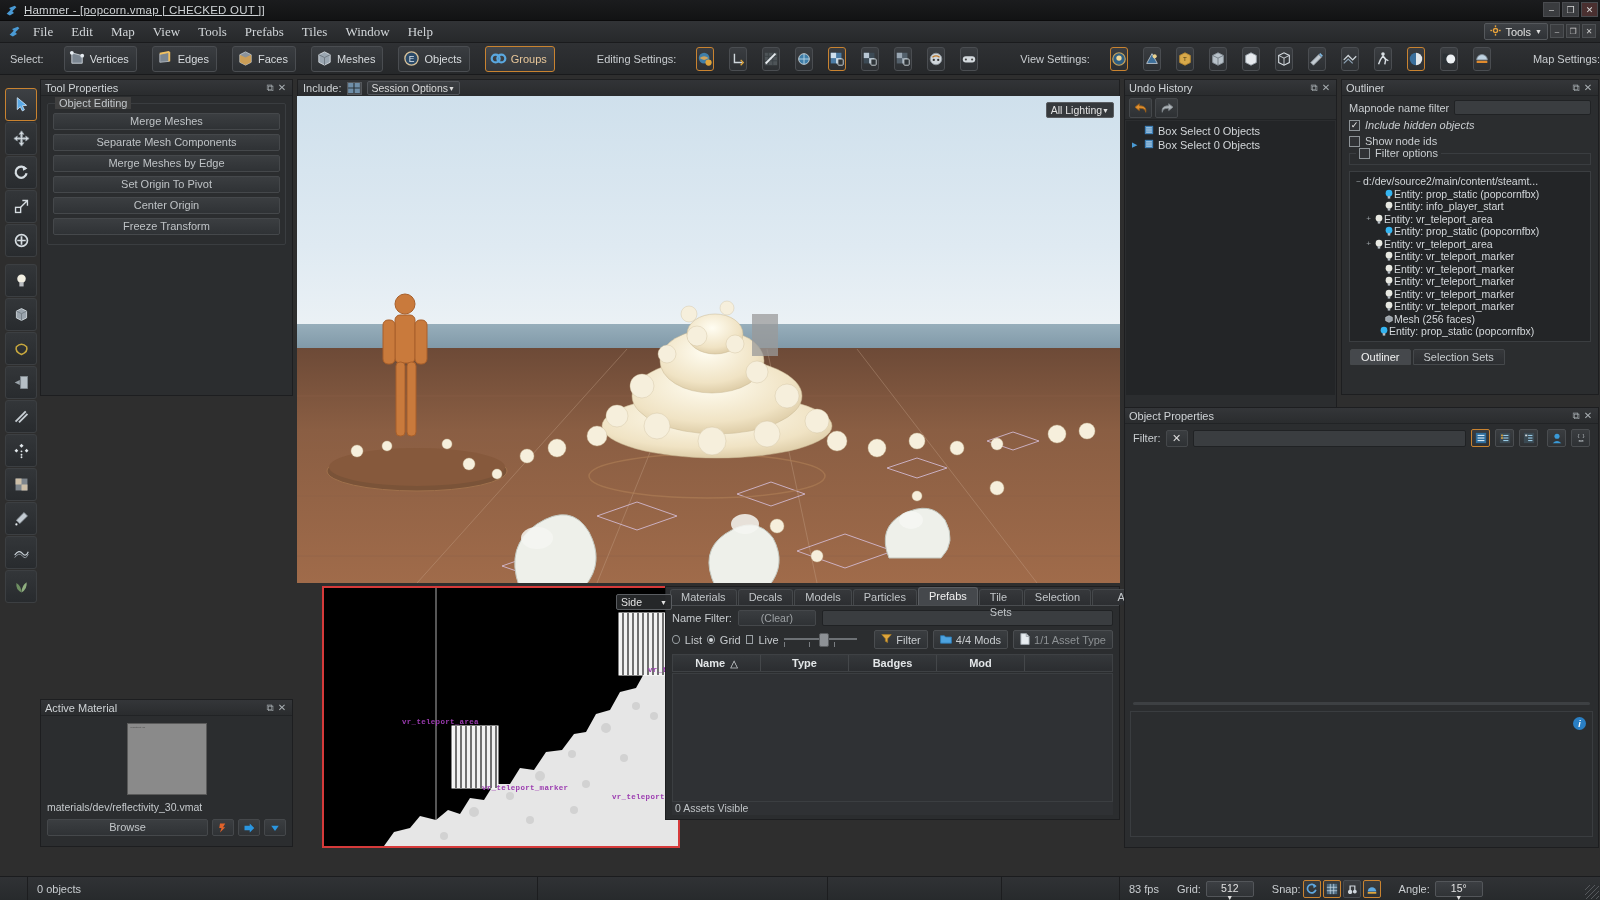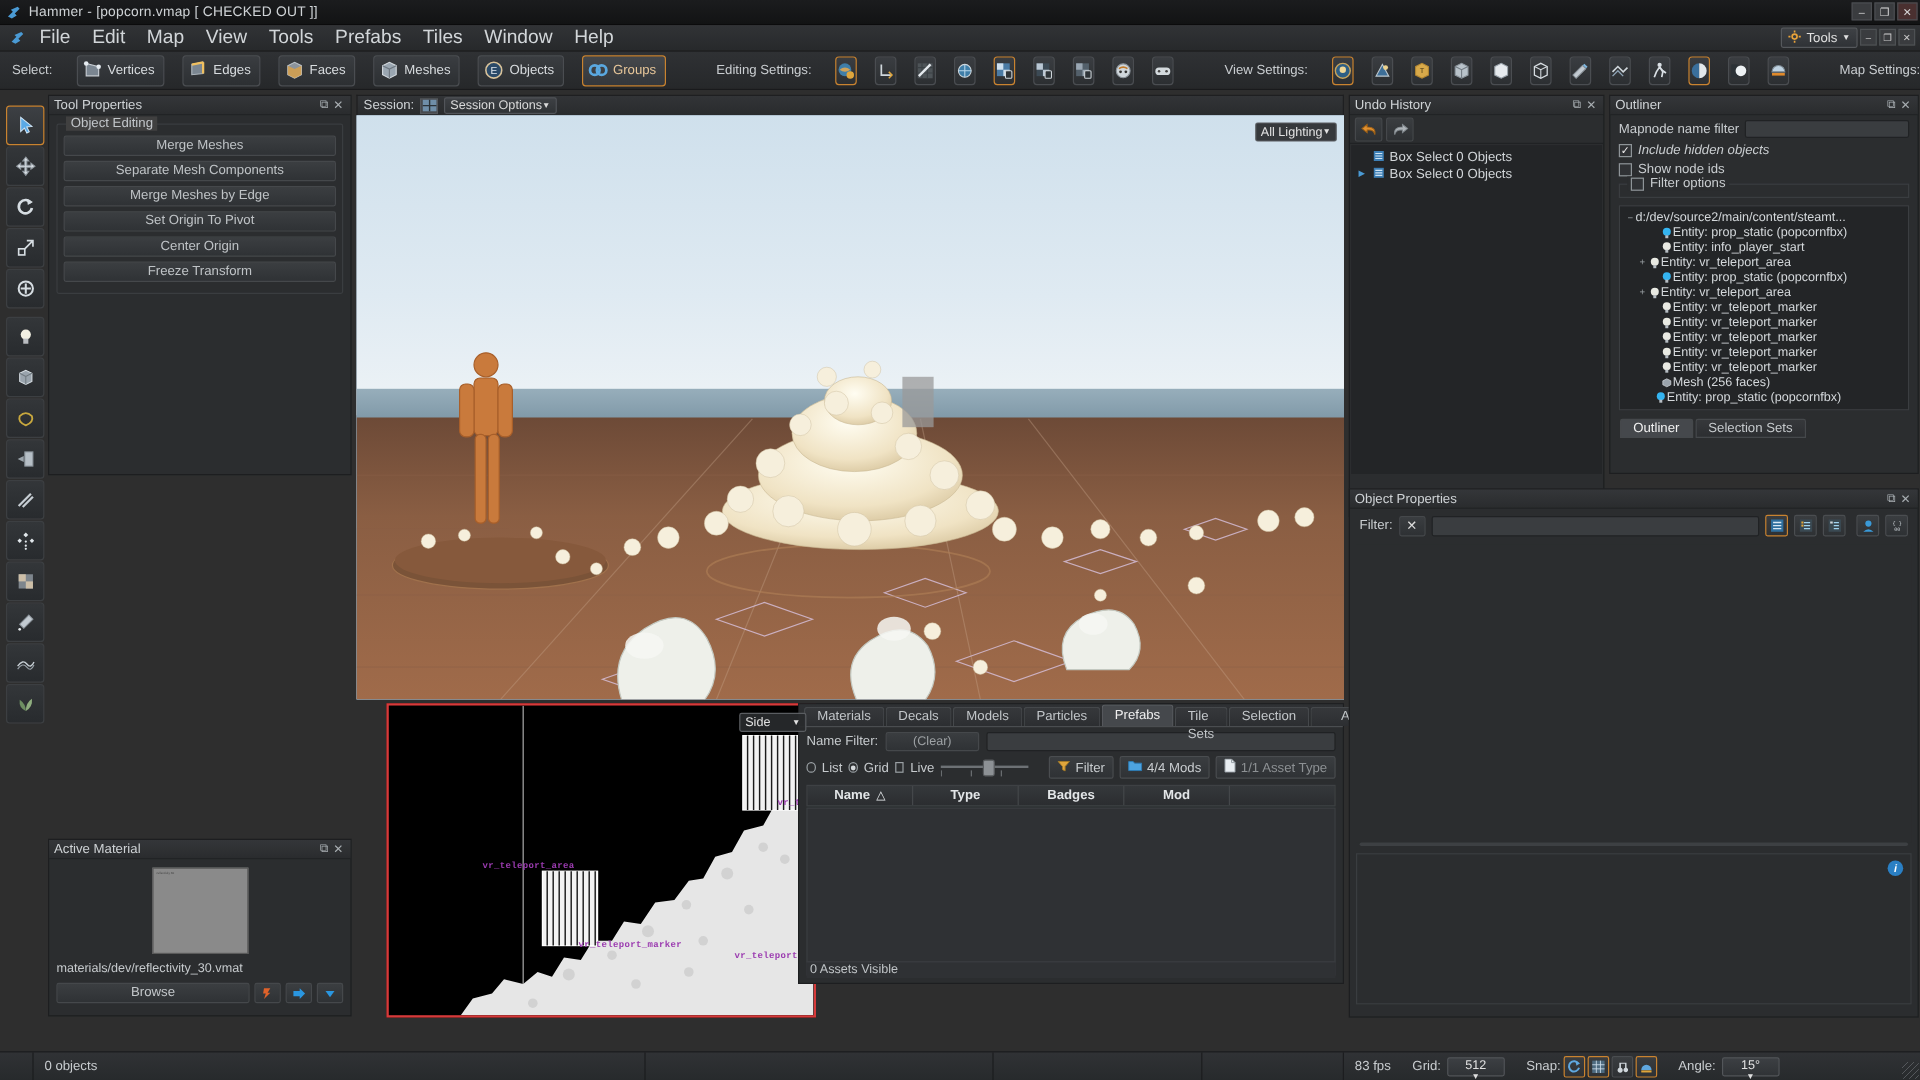--- a/index.html
+++ b/index.html
@@ -12,34 +12,34 @@
   }
   .app { position:relative; width:1600px; height:900px; background:#2e2e2e; }
 
   
   .titlebar {
     height:21px; background:linear-gradient(#1b1c1e,#121314);
     display:flex; align-items:center; padding:0 2px; position:relative;
     border-bottom:1px solid #0b0b0c;
   }
   .title-logo { width:18px; height:16px; display:flex; align-items:center; justify-content:center; }
-  .title-text { font-size:11.5px; color:#cfd3d6; margin-left:4px; letter-spacing:.2px; }
+  .title-text { font-size:11.5px; color:#cfd3d6; margin-left:4px; letter-spacing:.2px;text-decoration:underline; }
   .win-btns { position:absolute; right:2px; top:2px; display:flex; gap:2px; }
   .win-btn { width:17px; height:15px; background:#3a3c3f; border:1px solid #4a4c50;
              display:flex; align-items:center; justify-content:center; font-size:9px; color:#d8d8d8; }
   .win-btn.close { background:#4a3030; }
 
   
   .menubar {
     height:22px; background:linear-gradient(#313336,#27292b);
     display:flex; align-items:center; padding-left:4px;
     border-bottom:1px solid #1a1b1d; position:relative;
   }
   .menubar .mlogo { width:20px; display:flex; align-items:center; justify-content:center; }
-  .menu-item { padding:3px 9px; font-size:16px; color:#d2d6d9; }
+  .menu-item { padding:3px 9px; font-size:13px; color:#d2d6d9;font-family:Liberation Serif, serif; }
   .tools-btn {
     position:absolute; right:52px; top:2px; height:17px; min-width:62px;
     background:linear-gradient(#3e4145,#2f3236); border:1px solid #55585c; border-radius:2px;
     display:flex; align-items:center; gap:4px; padding:0 5px; font-size:11px; color:#e0e0e0;
   }
   .mdi-btns { position:absolute; right:4px; top:3px; display:flex; gap:2px; }
   .mdi-btn { width:14px; height:14px; background:#3a3c3f; border:1px solid #4d5053;
              font-size:8px; color:#ccc; display:flex; align-items:center; justify-content:center; }
 
   
@@ -669,21 +669,21 @@
         </div>
       <div class="mat-sq">
         <svg viewBox="0 0 16 16" width="12" height="12">
             <path d="M3 5 H13 L8 12 Z" fill="#2a96e0"></path>
           </svg>
         </div>
     </div>
   </div>
 
   <div class="layoutbar">
-    <span class="lb-lbl">Session:</span>
+    <span class="lb-lbl">Include:</span>
     <div class="lb-ico">
       <svg viewBox="0 0 14 12" width="12" height="10">
           <rect x="0" y="0" width="14" height="12" fill="#6f8ea8"></rect>
           <path d="M7 0 V12 M0 6 H14" stroke="#2b3338" stroke-width="1.4"></path>
         </svg>
       </div>
     <div class="lb-combo">
       <span>Session Options</span>
       <span style="font-size:7px;">▼</span>
     </div>

